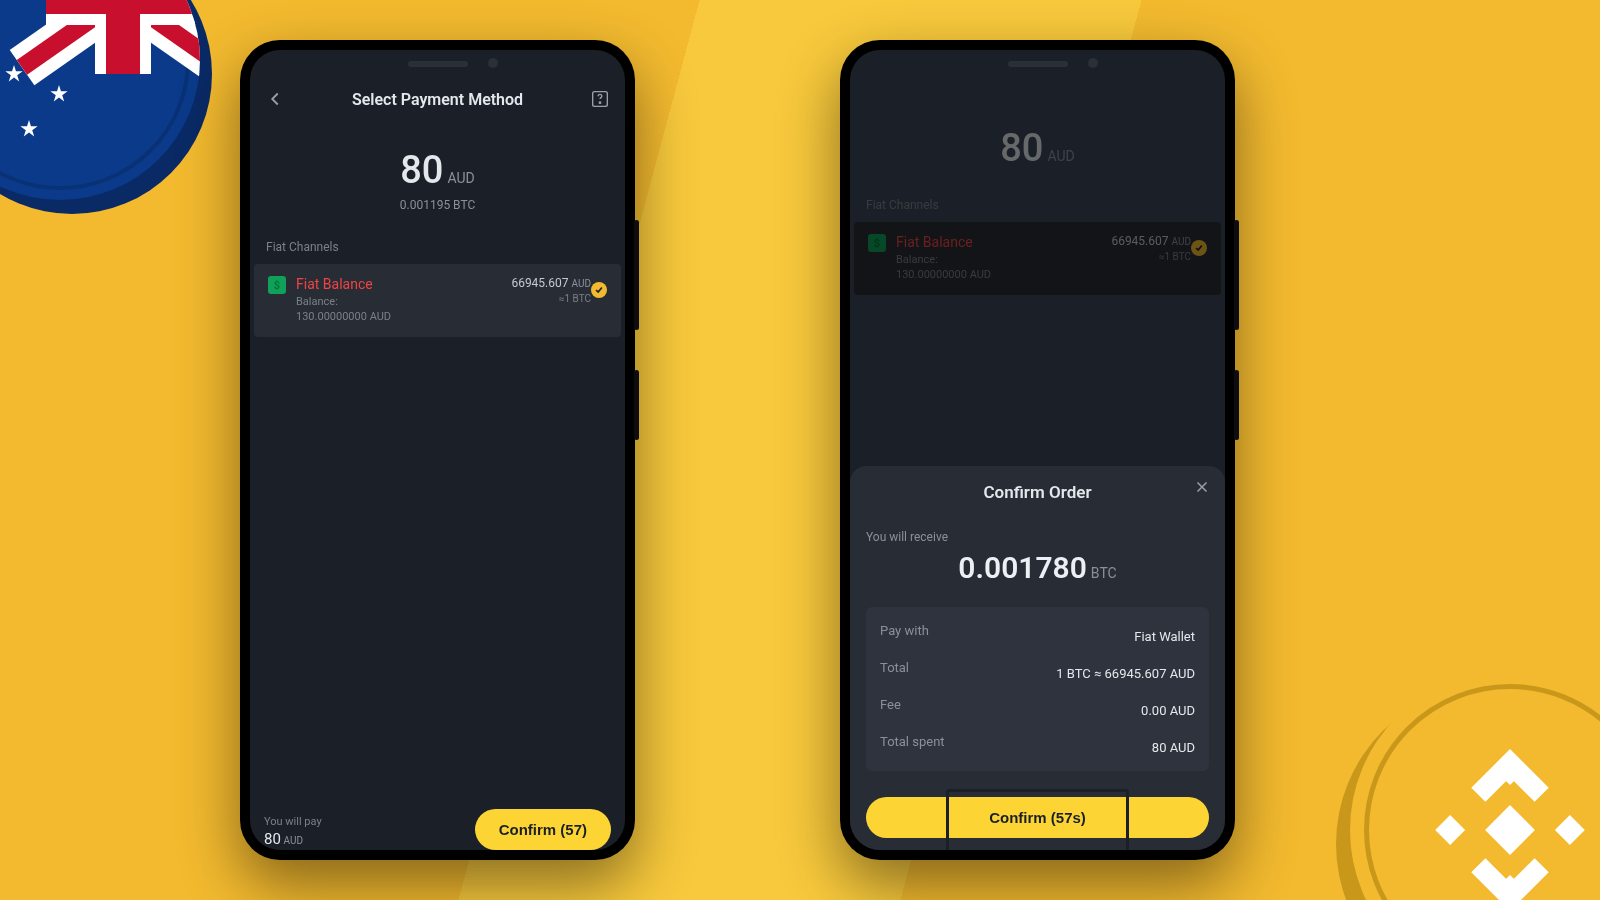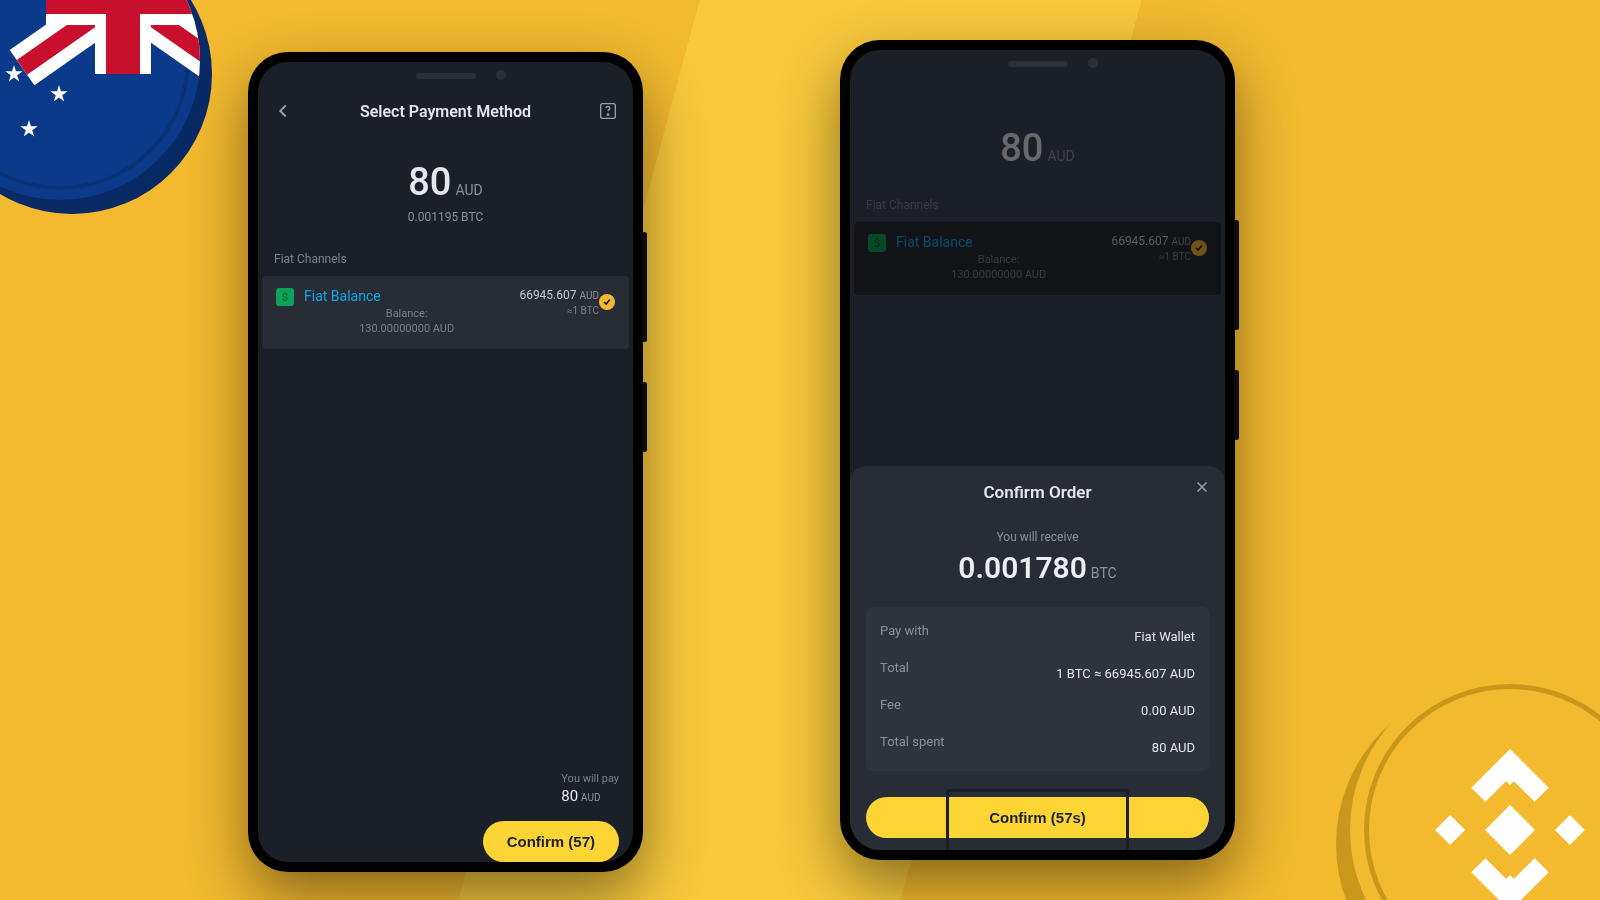--- a/index.html
+++ b/index.html
@@ -84,21 +84,21 @@
   .phone {
     position: absolute;
     top: 40px;
     width: 395px;
     height: 820px;
     background: #000;
     border-radius: 40px;
     padding: 10px;
     box-shadow: 0 25px 60px rgba(0,0,0,.45);
   }
-  .phone-left  { left: 248px; margin-top: 12px; }
+  .phone-left  { left: 240px; }
   .phone-right { left: 840px; }
 
   .side-btn { position:absolute; background:#0d0d0d; border-radius:3px; }
   .side-btn.vol { right:-4px; top:180px; width:5px; height:110px; }
   .side-btn.pwr { right:-4px; top:330px; width:5px; height:70px; }
 
   .bezel {
     width:100%; height:100%;
     background:#1b2028;
     border-radius:30px;
@@ -136,34 +136,34 @@
     background:#272c35; border-radius:4px;
     display:flex; align-items:flex-start; gap:10px;
     cursor:pointer;
   }
   .ch-icon {
     width:18px; height:18px; border-radius:3px; background:#0fa05a;
     display:flex; align-items:center; justify-content:center; flex:0 0 auto;
     color:#073; font-size:11px; font-weight:700;
   }
   .ch-left { flex:1; }
-  .ch-name { font-size:14px; color:#0ea5e9; }
-  .ch-sub  { font-size:11px; color:#7a8089; margin-top:3px; line-height:1.35;text-align:center; }
+  .ch-name { font-size:14px; color:#ef4444; }
+  .ch-sub  { font-size:11px; color:#7a8089; margin-top:3px; line-height:1.35; }
   .ch-right { text-align:right; font-size:12px; color:#c5c9d0; display:flex; align-items:center; }
   .ch-right .rate { line-height:1.3; }
   .ch-right .per  { font-size:10px; color:#7a8089; }
   .check {
     width:16px; height:16px; border-radius:50%;
     background:#f3ba2f; display:flex; align-items:center; justify-content:center;
     color:#1b2028;
   }
 
   .footer {
     margin-top:auto; padding:10px 14px 0;
-    display:flex; align-items:flex-end; gap:14px;flex-direction:column;
+    display:flex; align-items:flex-end; gap:14px;
   }
   .pay-info { font-size:11px; color:#7a8089; line-height:1.4; }
   .pay-info .pv { font-size:15px; color:#e4e7ec; }
   .btn {
     background:#fcd535; color:#1b2028;
     border:none; border-radius:22px;
     padding:12px 24px; font-size:15px; font-weight:600;
     cursor:pointer;
   }
   .btn.wide { width:100%; text-align:center; }
@@ -174,21 +174,21 @@
 
   
   .sheet {
     position:absolute; left:0; right:0; bottom:0;
     background:#272c35; border-radius:16px 16px 0 0;
     padding:16px 16px 12px;
     color:#d7dbe0;
   }
   .sheet .close { position:absolute; right:14px; top:12px; color:#9aa0a8; cursor:pointer; width:18px; height:18px; }
   .sheet h3 { text-align:center; font-size:17px; font-weight:600; color:#e4e7ec; }
-  .sheet .rcv-lbl { text-align:center; font-size:12px; color:#8a9099; margin-top:28px; }
+  .sheet .rcv-lbl { font-size:12px; color:#8a9099; margin-top:28px; }
   .sheet .rcv-amt { text-align:center; margin-top:6px; }
   .sheet .rcv-amt .n { font-size:30px; font-weight:600; color:#eceff3; }
   .sheet .rcv-amt .u { font-size:14px; color:#8a9099; margin-left:4px; }
   .rows { margin-top:22px; background:#2e333d; border-radius:6px; padding:8px 14px; }
   .row { display:flex; justify-content:space-between; font-size:13px; padding:8px 0; }
   .row .k { color:#8a9099; }
   .row .v { color:#e4e7ec;margin-top:6px; }
   .sheet .btnwrap { margin-top:26px; position:relative;text-decoration:underline; }
 
 </style>

